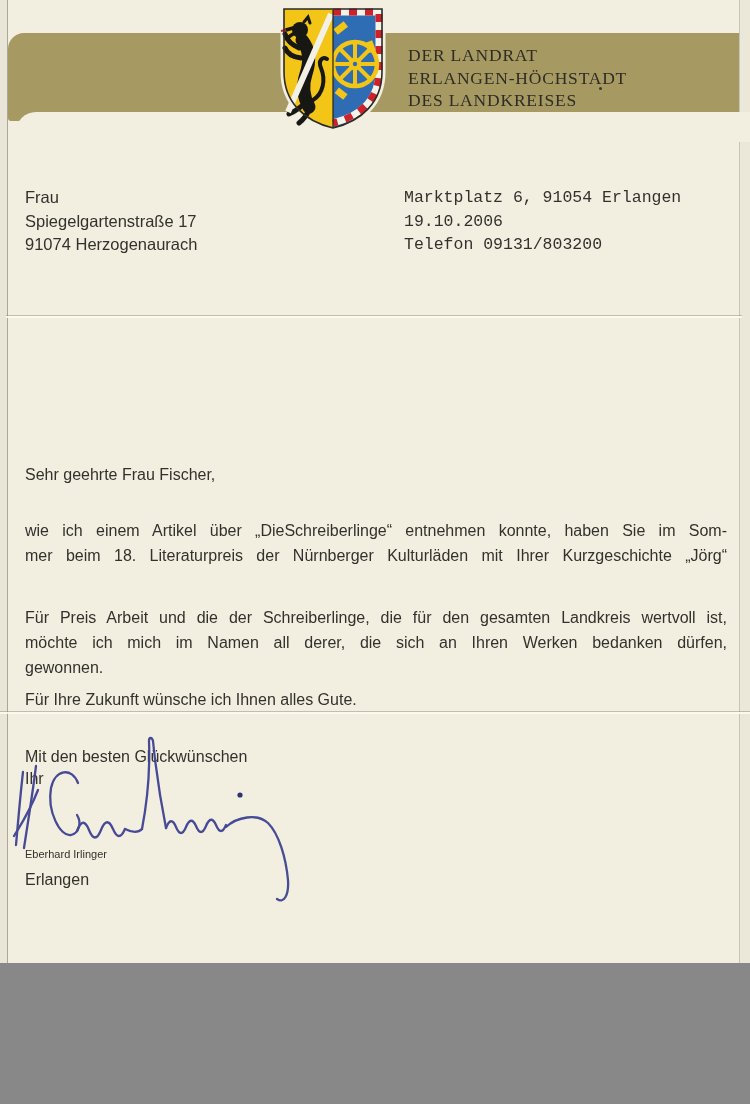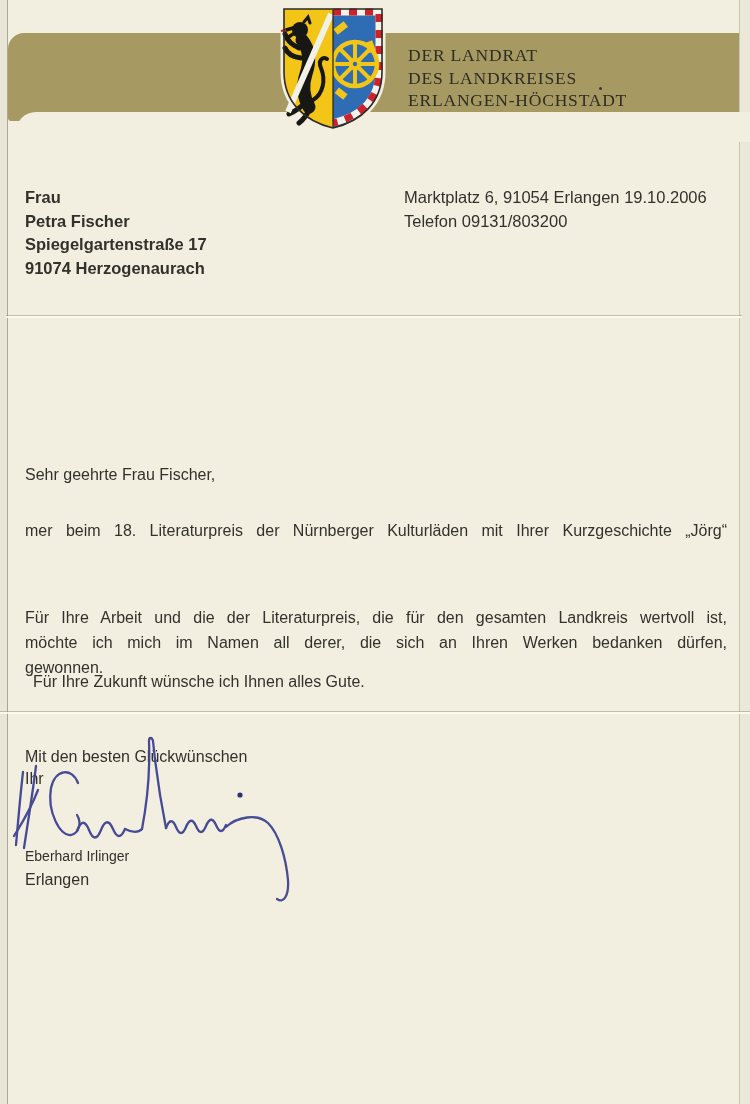--- a/index.html
+++ b/index.html
@@ -1,17 +1,17 @@
 <!DOCTYPE html>
 <html><head>
 <meta charset="utf-8">
 <style>
   html,body { margin:0; padding:0; background:#888; }
   #scan {
-    position:relative; width:750px; height:1104px; overflow:hidden;
+    position:relative; width:750px; height:963px; overflow:hidden;
     background:#f2efe1;
     font-family:"Liberation Sans", sans-serif;
     color:#33312c;
   }
   
   .edge-left   { position:absolute; left:0; top:0; width:7px; height:1104px; background:#e9e6d8; }
   .edge-left-line { position:absolute; left:7px; top:0; width:1px; height:1104px; background:#aba695; }
   .edge-right  { position:absolute; left:740px; top:0; width:10px; height:1104px; background:#ebe8da; }
   .edge-right-line { position:absolute; left:739px; top:0; width:1px; height:1104px; background:#c9c5b5; }
 
@@ -28,39 +28,39 @@
     border-radius:50%; background:#3a3a33; }
 
   .crest { position:absolute; left:276px; top:4px; width:114px; height:130px; }
 
   .lh-title {
     position:absolute; left:408px; top:44px;
     font-family:"Liberation Serif", serif; font-size:17.5px; line-height:22.5px;
     letter-spacing:0.8px; color:#2e2c25;
   }
 
-  .addr { position:absolute; left:25px; top:186px; font-size:16.5px; line-height:23.5px;font-weight:bold; }
-  .info { position:absolute; left:404px; top:186px; font-size:16.5px; line-height:23.5px; }
+  .addr { position:absolute; left:25px; top:186px; font-size:16.5px; line-height:23.5px; }
+  .info { position:absolute; left:404px; top:186px; font-size:16.5px; line-height:23.5px;font-family:Liberation Mono, monospace; }
 
   .fold { position:absolute; height:3px; }
   .fold .f-shadow { height:1px; background:rgba(148,141,116,0.5); }
   .fold .f-lite   { height:2px; background:rgba(253,251,242,0.85); }
   #fold1 { left:6px; right:8px; top:315px; }
   #fold2 { left:0;   right:0;   top:711px; }
 
   .salutation { position:absolute; left:25px; top:466px; font-size:16px;text-align:center; }
   .para { position:absolute; left:25px; width:702px; font-size:16px; line-height:25.2px; }
   #para1 { top:518px; }
   #para2 { top:605px; }
-  #para3 { top:669px;margin-left:8px; }
+  #para3 { top:687px; }
   .jline { text-align:justify; text-align-last:justify; }
 
   .closing1 { position:absolute; left:25px; top:748px; font-size:16px; }
   .closing2 { position:absolute; left:25px; top:770px; font-size:16px; }
-  .signer-name  { position:absolute; left:25px; top:848px; font-size:14px; }
+  .signer-name  { position:absolute; left:25px; top:848px; font-size:11px; }
   .signer-title { position:absolute; left:25px; top:871px; font-size:16px; }
 
   .signature { position:absolute; left:5px; top:733px; width:310px; height:185px; }
 </style>
 </head>
 <body>
 
 <div id="scan">
 
   <div class="edge-left"></div>
@@ -111,27 +111,26 @@
         <rect x="60" y="86" width="11" height="7" fill="#f3c516" stroke="none" transform="rotate(38 65 89)"></rect>
       </g>
 
       <path d="M57,6 L57,123" stroke="#23221e" stroke-width="1.2"></path>
       <path d="M8,5 L106,5 L106,68 C106,98 86,117 57,124 C28,117 8,98 8,68 Z" fill="none" stroke="#2b2a26" stroke-width="1.6"></path>
     </svg>
   </div>
 
   <div class="lh-title">
     <div>DER LANDRAT</div>
+    <div>ERLANGEN-HÖCHSTADT</div>
     <div>DES LANDKREISES</div>
-    <div>ERLANGEN-HÖCHSTADT</div>
   </div>
 
   <div class="addr">
     <div>Frau</div>
-    <div>Petra Fischer</div>
     <div>Spiegelgartenstraße 17</div>
     <div>91074 Herzogenaurach</div>
   </div>
 
   <div class="info">
     <div>Marktplatz 6, 91054 Erlangen 19.10.2006</div>
     <div>Telefon 09131/803200</div>
   </div>
 
   <div class="fold" id="fold1">
@@ -139,25 +138,26 @@
       <div class="f-lite"></div>
   </div>
   <div class="fold" id="fold2">
     <div class="f-shadow"></div>
       <div class="f-lite"></div>
   </div>
 
   <div class="salutation">Sehr geehrte Frau Fischer,</div>
 
   <div class="para" id="para1">
+    <div class="jline">wie ich einem Artikel über „DieSchreiberlinge“ entnehmen konnte, haben Sie im Som-</div>
     <div class="jline">mer beim 18. Literaturpreis der Nürnberger Kulturläden mit Ihrer Kurzgeschichte „Jörg“</div>
   </div>
 
   <div class="para" id="para2">
-    <div class="jline">Für Ihre Arbeit und die der Literaturpreis, die für den gesamten Landkreis wertvoll ist,</div>
+    <div class="jline">Für Preis Arbeit und die der Schreiberlinge, die für den gesamten Landkreis wertvoll ist,</div>
     <div class="jline">möchte ich mich im Namen all derer, die sich an Ihren Werken bedanken dürfen,</div>
     <div>gewonnen.</div>
   </div>
 
   <div class="para" id="para3">Für Ihre Zukunft wünsche ich Ihnen alles Gute.</div>
 
   <div class="closing1">Mit den besten Glückwünschen</div>
   <div class="closing2">Ihr</div>
 
   <div class="signature">

